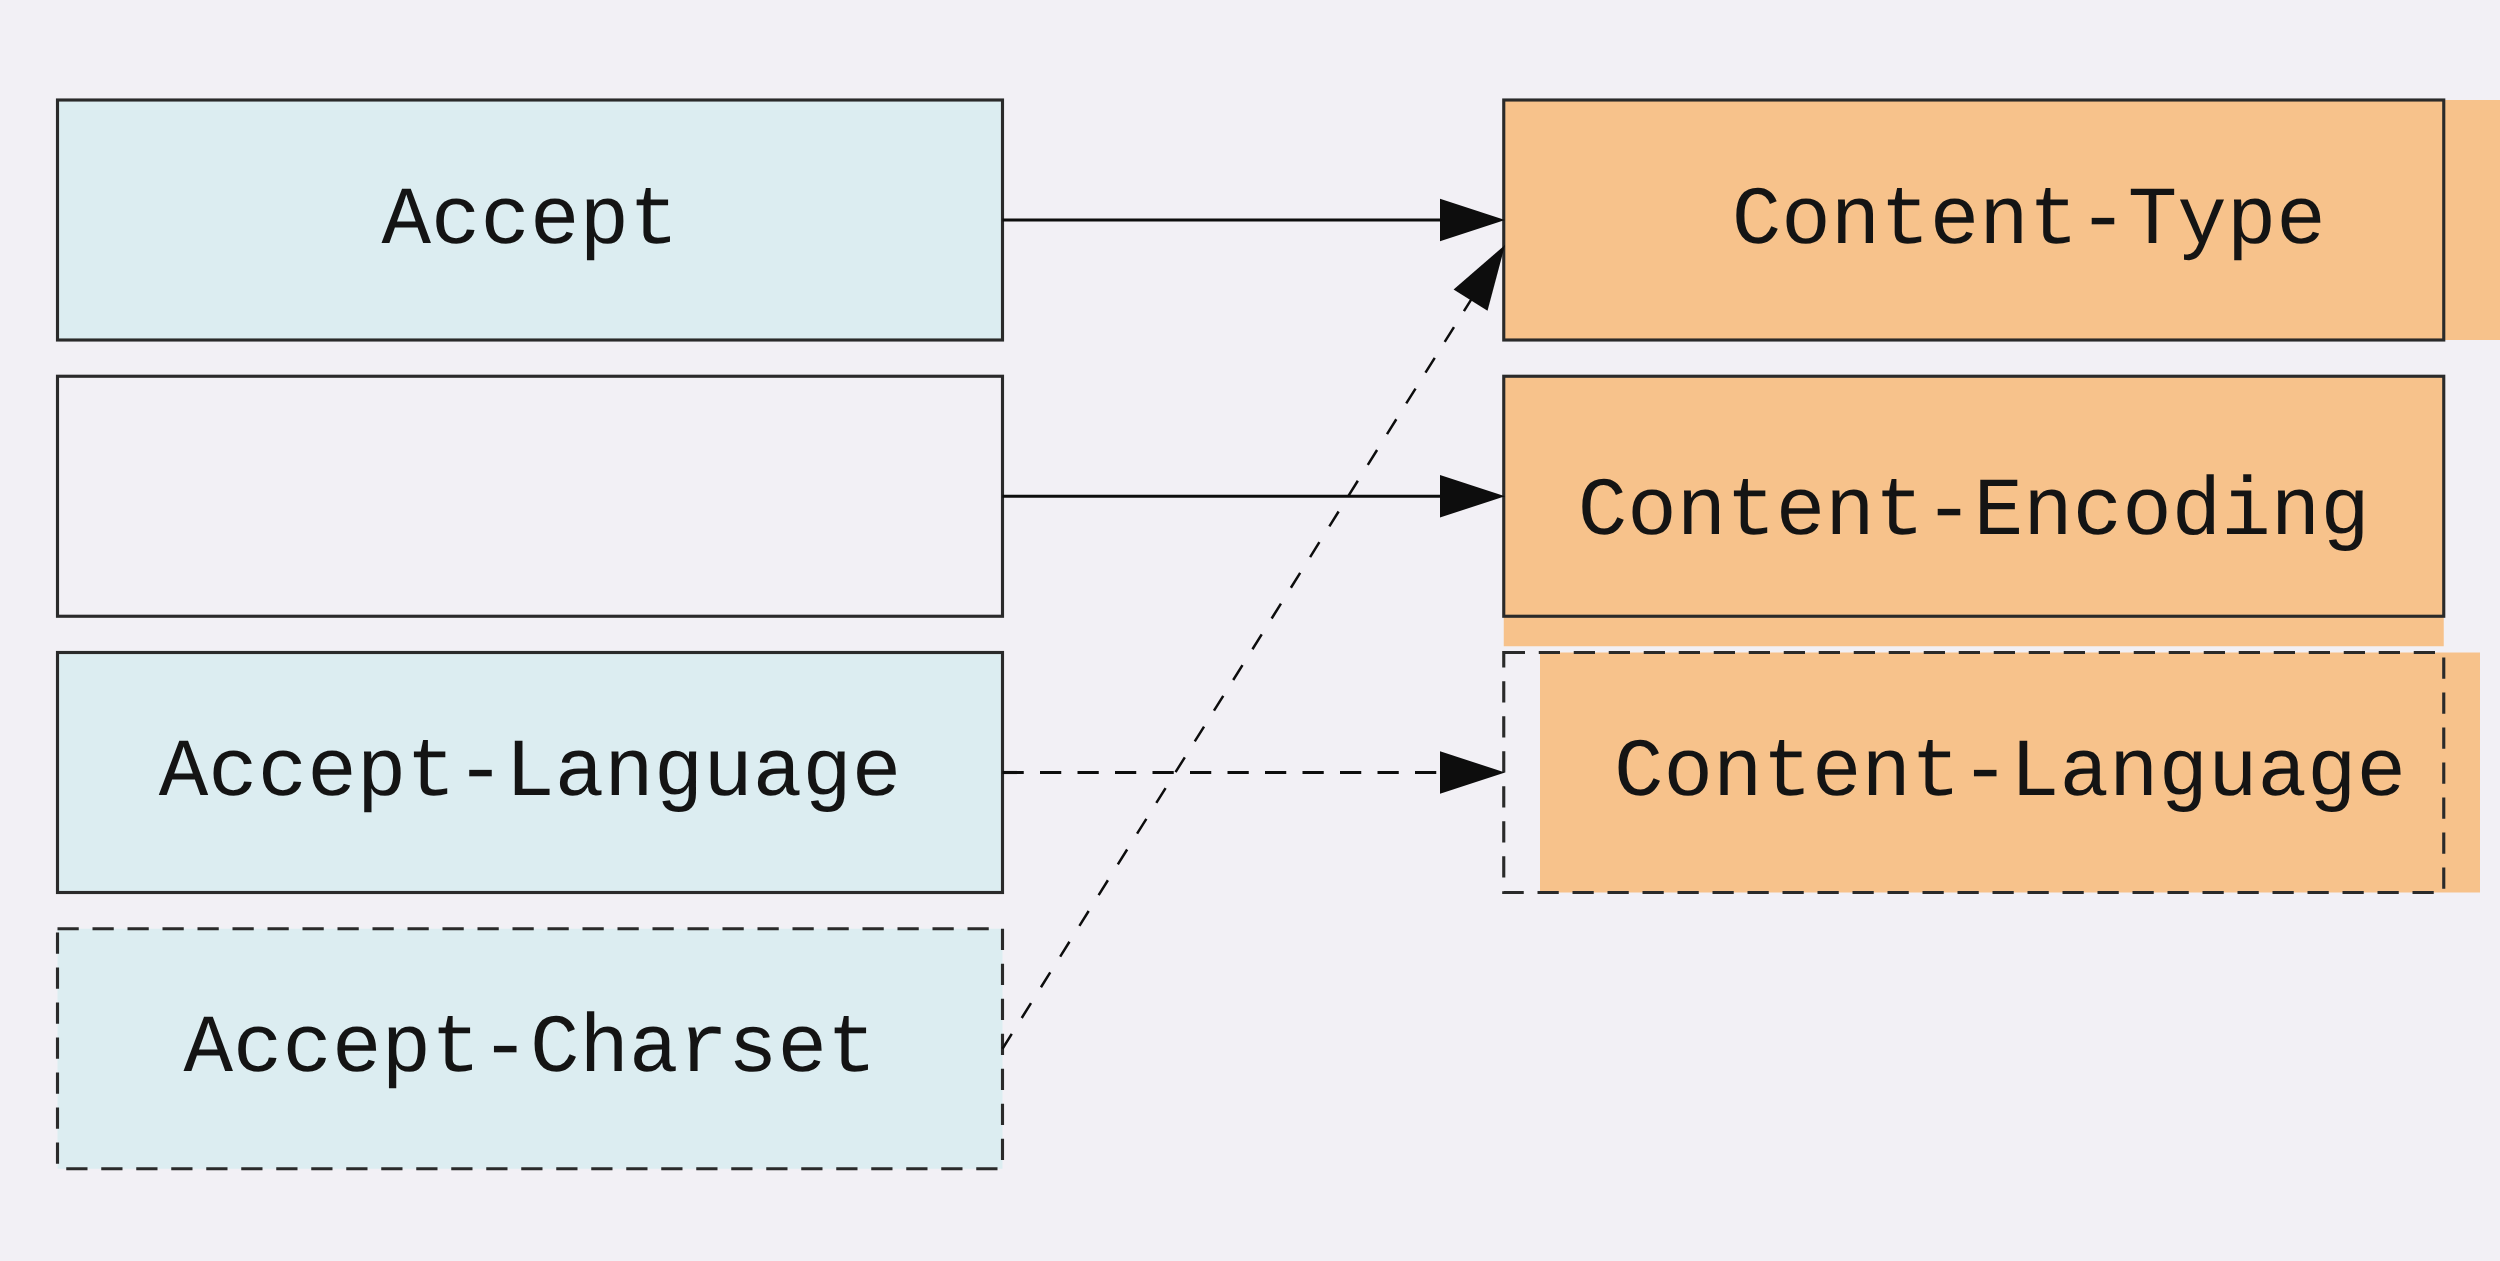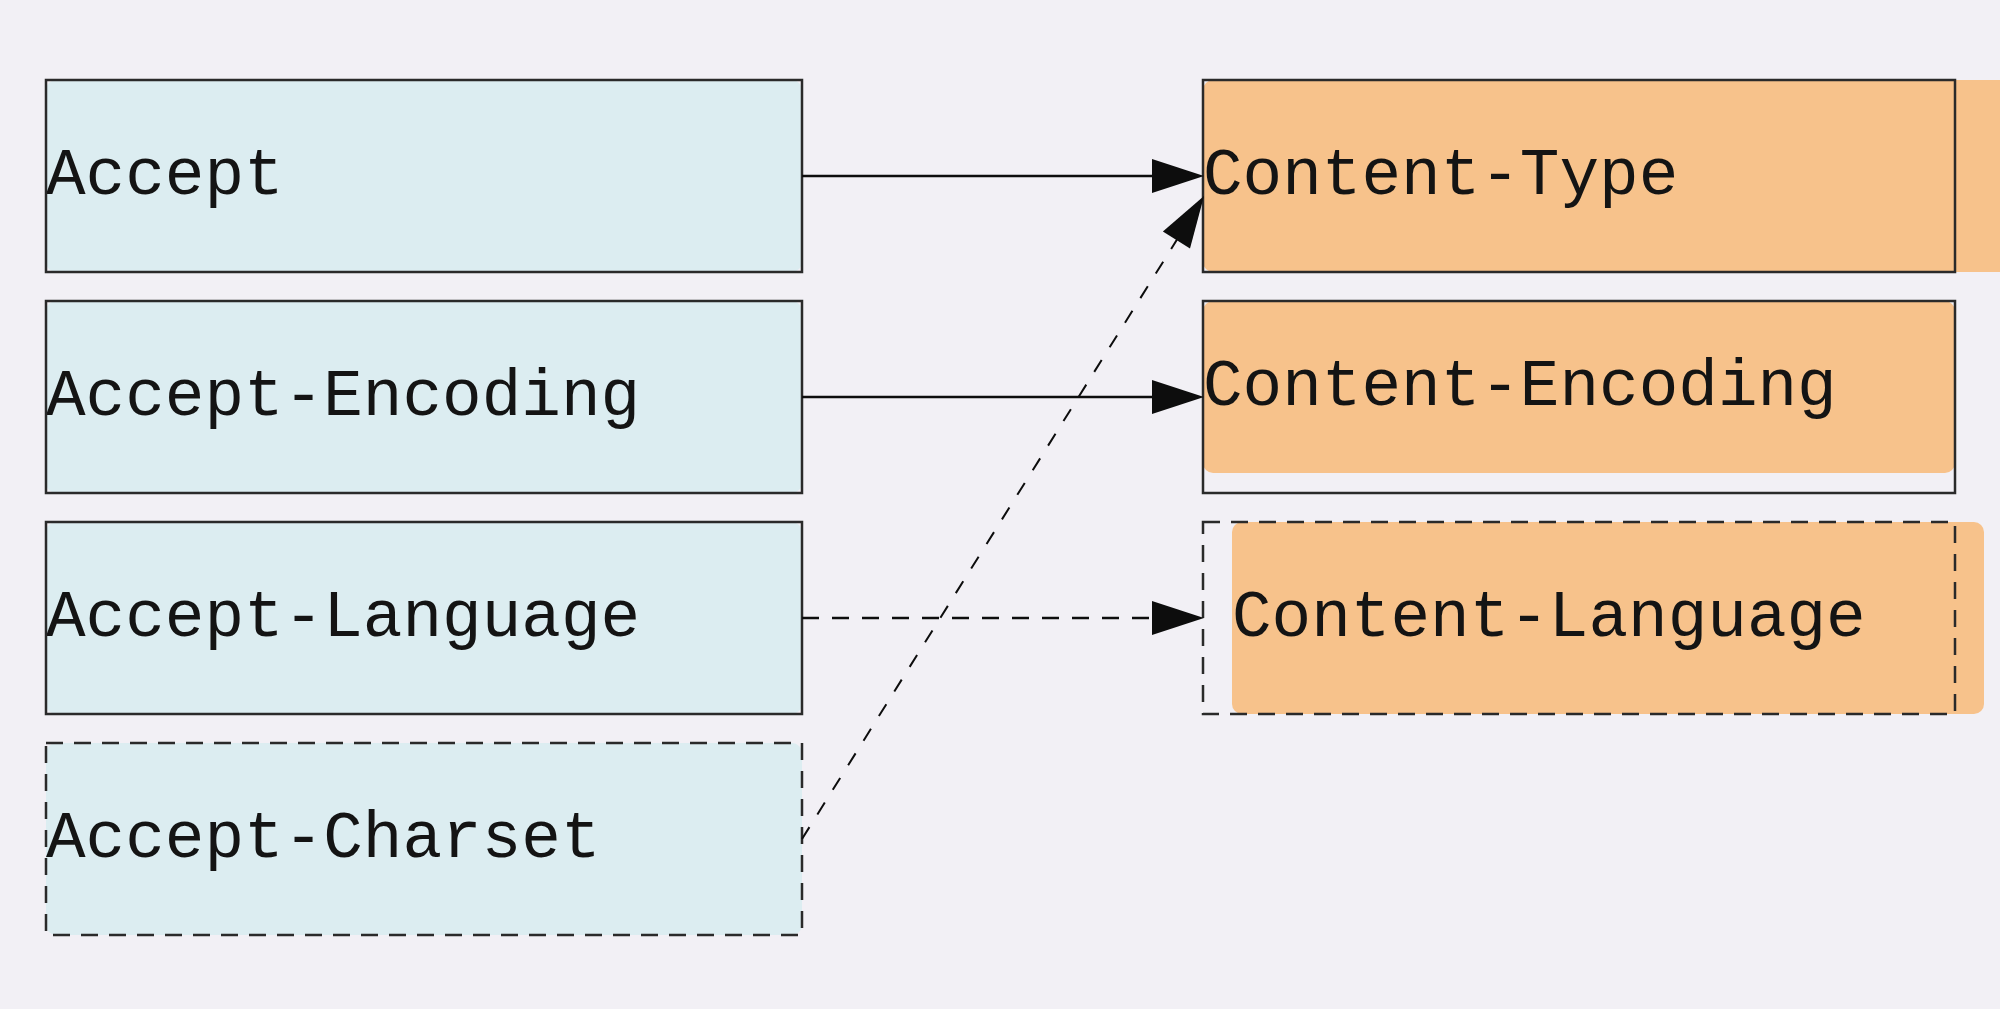--- a/index.html
+++ b/index.html
@@ -12,23 +12,22 @@
     width: 2000px;
     height: 1009px;
     background: #f2f0f5;
     overflow: hidden;
     font-family: "Liberation Mono", "DejaVu Sans Mono", monospace;
   }
   .box {
     position: absolute;
     display: flex;
     align-items: center;
-    justify-content: flex-start;
+    justify-content: center;
     box-sizing: border-box;
-    border-radius: 10px;
   }
   .box.req  { background: #dcedf1; }
   .box.resp { background: #f7c28b; }
   .lbl {
     font-size: 66px;
     color: #141414;
     letter-spacing: 0px;
     white-space: nowrap;
     user-select: none;
   }
@@ -42,37 +41,34 @@
 </style>
 </head>
 <body>
 
 <div id="canvas">
 
   <div class="box req" style="left:46px; top:80px;  width:756px; height:192px;">
     <span class="lbl">Accept</span>
   </div>
 
-  <div class="box req" style="left:46px; top:301px; width:756px; height:192px;">
-    <span class="lbl">Accept-Encoding</span>
-  </div>
 
   <div class="box req" style="left:46px; top:522px; width:756px; height:192px;">
     <span class="lbl">Accept-Language</span>
   </div>
 
   <div class="box req" style="left:46px; top:743px; width:756px; height:192px;">
     <span class="lbl">Accept-Charset</span>
   </div>
 
   <div class="box resp" style="left:1203px; top:80px;  width:840px; height:192px;">
     <span class="lbl">Content-Type</span>
   </div>
 
-  <div class="box resp" style="left:1203px; top:301px; width:752px; height:172px;">
+  <div class="box resp" style="left:1203px; top:301px; width:752px; height:216px;">
     <span class="lbl">Content-Encoding</span>
   </div>
 
   <div class="box resp" style="left:1232px; top:522px; width:752px; height:192px;">
     <span class="lbl">Content-Language</span>
   </div>
 
   <svg id="overlay" viewBox="0 0 2000 1009">
 
     <g fill="none" stroke="#2a2a2a" stroke-width="2.5">

